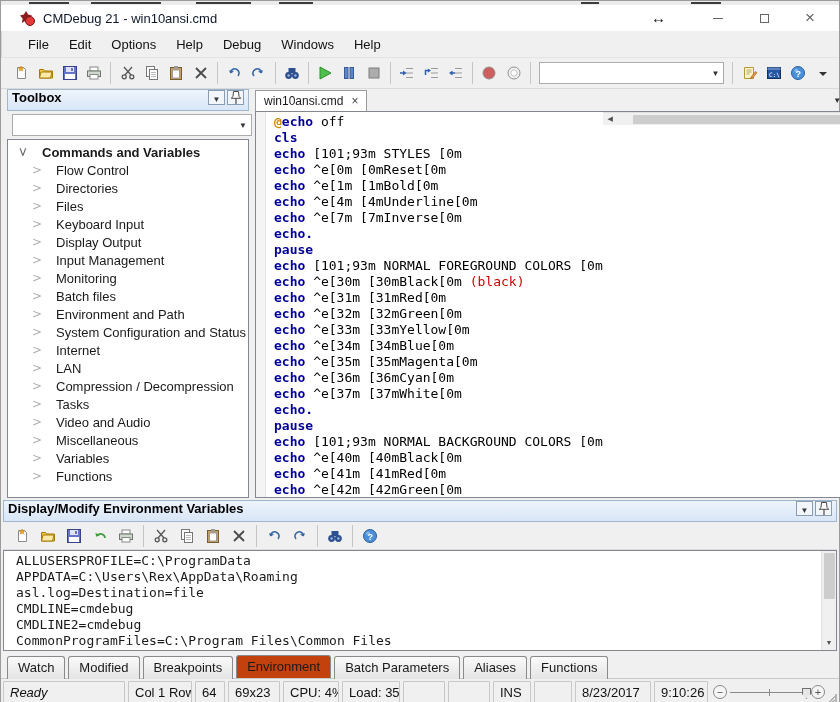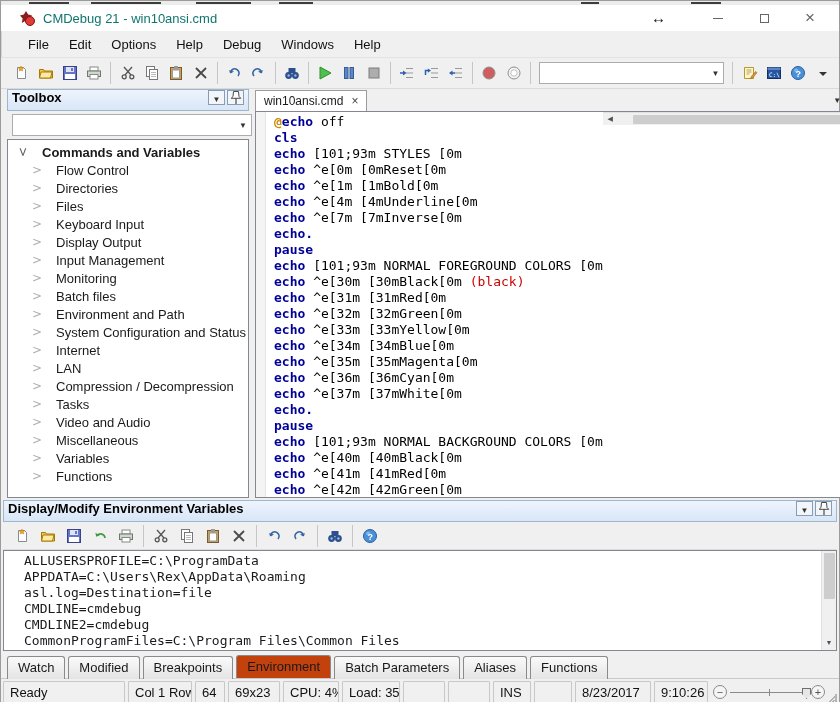--- a/index.html
+++ b/index.html
@@ -14,21 +14,21 @@
   
   .artifacts { height:4px; background:#ececec; position:relative; overflow:hidden; }
   .artifacts i { position:absolute; top:1px; height:2px; background:#3c3c3c; }
 
   
   .titlebar { height:26px; background:#ffffff; display:flex; align-items:center; padding:0 6px; position:relative; }
   .app-icon { width:16px; height:16px; margin:0 8px 0 12px; position:relative; flex:0 0 auto; }
   .app-icon::before { content:""; position:absolute; left:1px; top:1px; width:12px; height:12px; background:#8c1d1d;
     clip-path:polygon(50% 0,68% 30%,100% 38%,78% 62%,85% 100%,50% 80%,15% 100%,22% 62%,0 38%,32% 30%); }
   .app-icon::after { content:""; position:absolute; right:0; bottom:0; width:8px; height:8px; border-radius:50%; background:#e03a3a; border:1px solid #7e1313; }
-  .win-title { color:#0f766e; font-size:13px; }
+  .win-title { color:#0f172a; font-size:13px; }
   .resize-arrows { position:absolute; left:650px; top:4px; font-size:15px; color:#111; font-weight:bold; }
   .win-btns { position:absolute; right:6px; top:0; height:26px; display:flex; }
   .win-btn { width:46px; height:26px; display:flex; align-items:center; justify-content:center; color:#666; }
   .g-minbar { width:10px; height:1px; background:#666; display:inline-block; }
   .g-maxsq { width:9px; height:9px; border:1px solid #666; display:inline-block; }
   .g-close::before { content:"\00d7"; font-size:17px; }
 
   
   .menubar { height:26px; background:#f0f0f0; display:flex; align-items:center; padding-left:16px; border-left:1px solid #d5d5d5; }
   .menu-item { padding:4px 10px; color:#111; }
@@ -84,32 +84,32 @@
   .sb-thumb { width:11px; background:#cdcdcd; border-radius:1px; }
   .sb-space { flex:1; }
   .hscroll { height:13px; background:#f0f0f0; border-top:1px solid #e0e0e0; display:flex; align-items:center; }
   .hs-thumb { height:9px; width:210px; background:#cdcdcd; margin-left:15px; border-radius:1px; }
   .g-up::before{content:"\25B2";} .g-down::before{content:"\25BC";} .g-left::before{content:"\25C0";}
 
   
   .envpanel { margin:2px 2px 0 2px; }
   .env-toolbar { height:28px; background:#f0f0f0; display:flex; align-items:center; padding-left:6px; border-bottom:1px solid #dcdcdc; }
   .env-body { height:101px; background:#fff; border:1px solid #828790; display:flex; overflow:hidden; }
-  .env-lines { flex:1; font-family:"DejaVu Sans Mono", monospace; font-size:13px; line-height:16px; padding:2px 0 0 20px; white-space:pre; overflow:hidden; }
+  .env-lines { flex:1; font-family:"DejaVu Sans Mono", monospace; font-size:13px; line-height:16px; padding:2px 0 0 12px; white-space:pre; overflow:hidden; }
   .env-line { height:16px; }
 
   
   .btabs { height:27px; display:flex; align-items:flex-end; padding-left:6px; background:#f0f0f0; gap:3px; }
   .btab { border:1px solid #8a8a8a; border-bottom:none; border-radius:3px 3px 0 0; background:linear-gradient(#fafafa,#e4e4e4); padding:3px 10px 4px 10px; font-size:13px; position:relative; top:1px; }
   .btab.active { background:#c2410c; top:0; z-index:2; }
 
   
   .statusbar { height:27px; background:#f0f0f0; border-top:1px solid #c9c9c9; display:flex; align-items:stretch; padding:2px 2px 2px 2px; }
   .scell { border:1px solid #c8c8c8; border-radius:1px; display:flex; align-items:center; padding:0 6px; margin-right:3px; font-size:13px; color:#111; background:#f0f0f0; white-space:nowrap; overflow:hidden; }
-  .scell.flex { flex:1; }
+  .scell.flex { flex:1;font-style:italic; }
   .slider { width:112px; display:flex; align-items:center; position:relative; margin-left:2px; }
   .sl-btn { width:14px; height:14px; border:1px solid #8a8a8a; border-radius:50%; display:flex; align-items:center; justify-content:center; font-size:11px; color:#555; background:#f5f5f5; line-height:1; }
   .sl-track { flex:1; height:1px; background:#8a8a8a; margin:0 3px; position:relative; }
   .sl-tick { position:absolute; left:50%; top:-3px; width:1px; height:7px; background:#8a8a8a; }
   .sl-marker { position:absolute; right:14px; width:9px; height:11px; background:#e6e6e6; border:1px solid #6f6f6f; clip-path:polygon(0 0,100% 0,100% 55%,50% 100%,0 55%); top:7px; }
   .grip { width:12px; display:flex; align-items:flex-end; justify-content:flex-end; }
   .grip i { width:9px; height:9px; border-right:2px solid #b5b5b5; border-bottom:0; transform:skewX(0); background:
     linear-gradient(135deg, transparent 0 55%, #b0b0b0 55% 63%, transparent 63% 75%, #b0b0b0 75% 83%, transparent 83%); }
 </style>
 </head>

